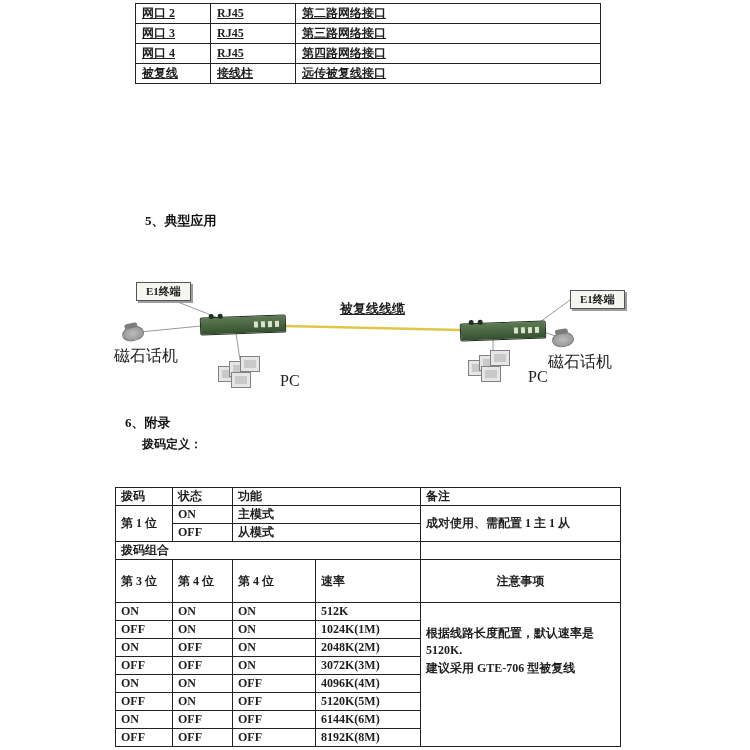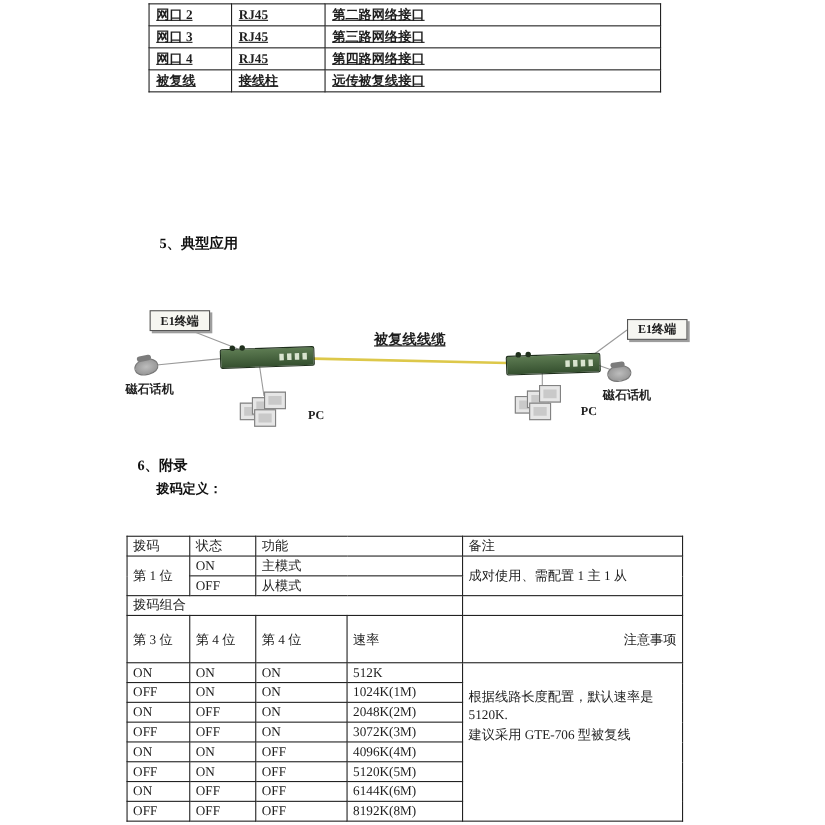--- a/index.html
+++ b/index.html
@@ -56,42 +56,42 @@
     position:absolute;width:20px;height:13px;
     background:radial-gradient(#bdbdbd,#8b8b8b);
     border:1px solid #767676;border-radius:50% 50% 45% 45%;
   }
   .phone::after{
     content:"";position:absolute;left:3px;top:-4px;width:13px;height:5px;
     background:#7c7c7c;border-radius:3px;
   }
   .phone.left{left:22px;top:50px;transform:rotate(-12deg);}
   .phone.right{left:452px;top:56px;transform:rotate(-8deg);}
-  .diag-label{position:absolute;font-size:11px;font-weight:bold;color:#222;white-space:nowrap;}
+  .diag-label{position:absolute;font-size:16px;font-weight:normal;color:#222;white-space:nowrap;}
   .pc-cluster{position:absolute;width:60px;height:32px;}
   .pc-cluster.left{left:118px;top:80px;}
   .pc-cluster.right{left:368px;top:74px;}
   .monitor{
     position:absolute;width:18px;height:14px;background:#c9c9c9;
     border:1px solid #828282;box-shadow:inset 0 0 0 3px #e6e6e6;
   }
   
   .dip-table{
     position:absolute;left:115px;top:487px;
     border-collapse:collapse;table-layout:fixed;
   }
   .dip-table td{
     border:1px solid #222;
-    font-size:12px;font-weight:normal;
+    font-size:12px;font-weight:bold;
     padding:0 5px;height:17px;vertical-align:middle;
     overflow:hidden;
   }
   .dip-table tr.hdr td{height:17px;}
   .dip-table tr.subhdr td{height:42px;}
-  .dip-table td.center{text-align:right;}
+  .dip-table td.center{text-align:center;}
   .dip-table td.remark-rate{
     vertical-align:top;padding-top:22px;
     white-space:pre-line;line-height:1.45;
   }
 </style>
 </head>
 <body>
 
 <table class="port-table">
   <colgroup>

